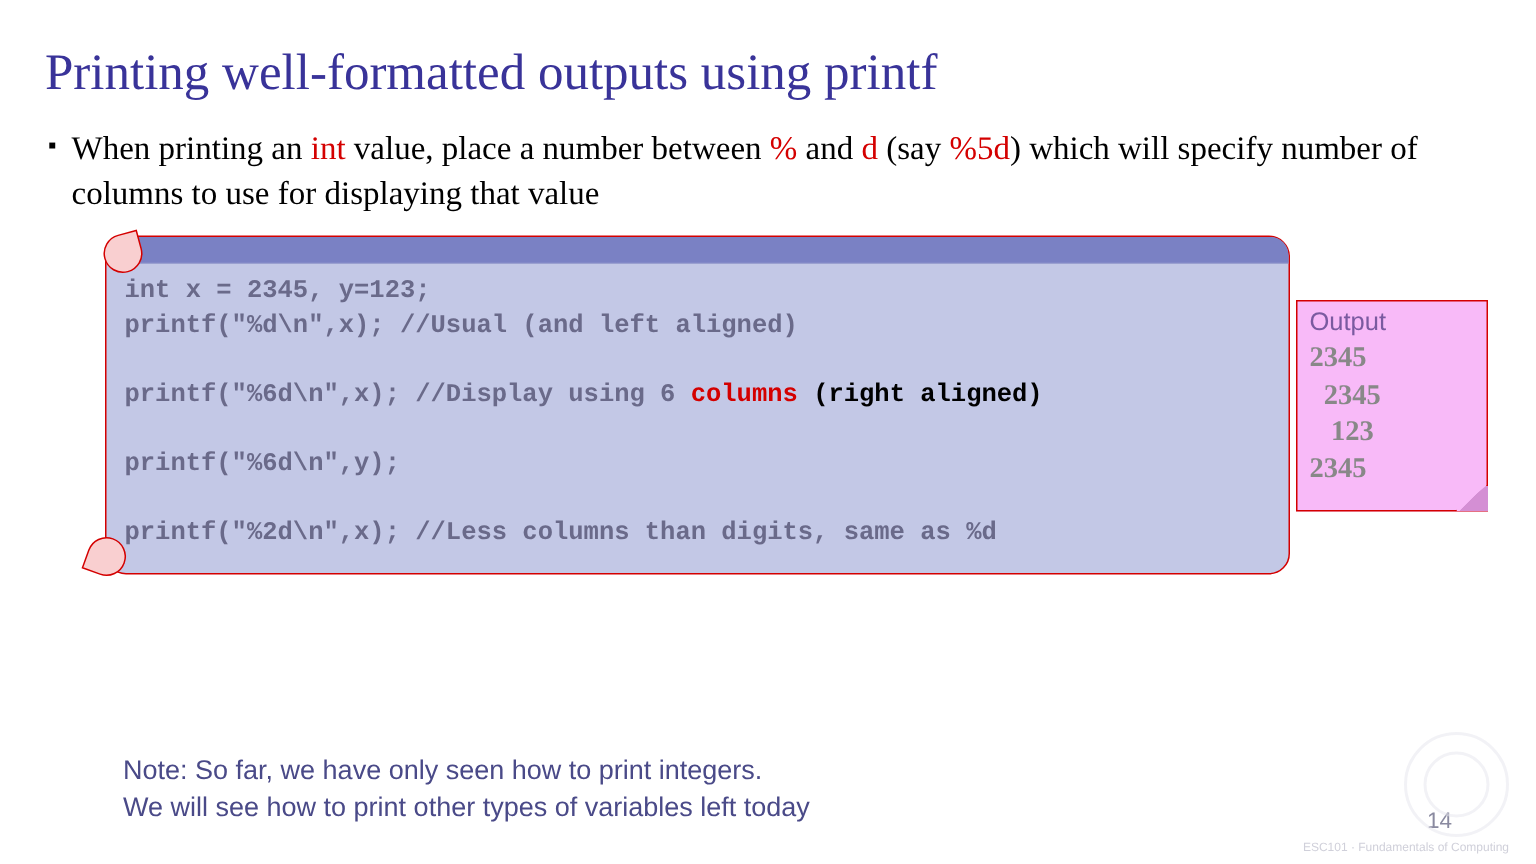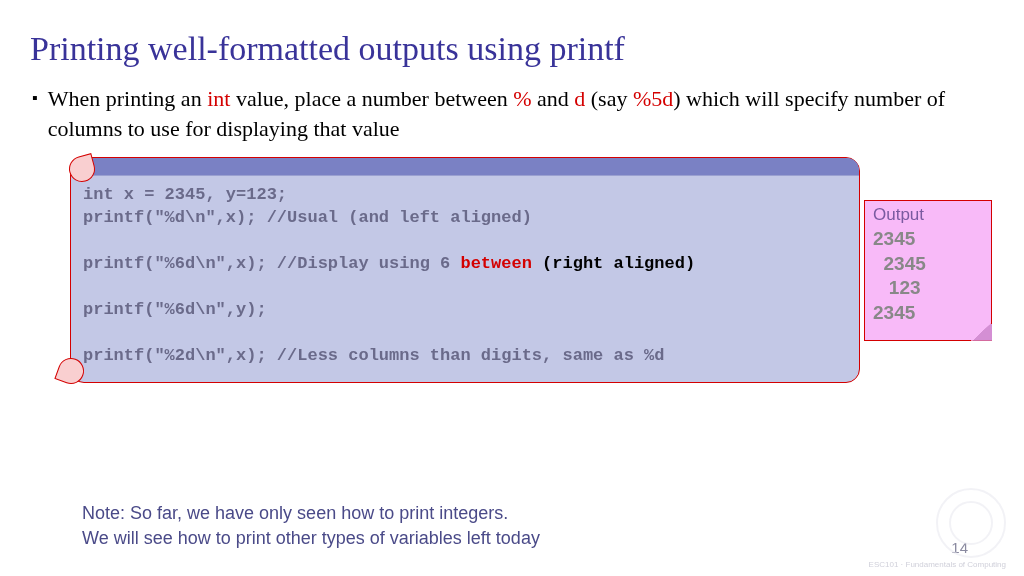--- a/index.html
+++ b/index.html
@@ -51,21 +51,21 @@
     border: 1.5px solid #d40000;
     padding: 4px 8px 14px 8px;
   }
   .output-title {
     font-family: Verdana, Arial, sans-serif;
     color: #7a5aa0;
     font-size: 17px;
     margin-bottom: 2px;
   }
   .output-body {
-    font-family: Liberation Sans, sans-serif;
+    font-family: Liberation Serif, serif;
     font-weight: bold;
     font-size: 19px;
     color: #888;
     white-space: pre;
     line-height: 1.3;
   }
   .output-corner {
     position: absolute;
     right: -1px; bottom: -1px;
     width: 22px; height: 18px;
@@ -131,21 +131,21 @@
     </p>
   </div>
 
   <div class="code-wrap">
     <div class="code-box">
       <div class="curl top"></div>
       <div class="code-header"></div>
       <div class="code-body"><span>int x = 2345, y=123;</span>
 <span>printf("%d\n",x); //Usual (and left aligned)</span>
 
-<span>printf("%6d\n",x); //Display using 6 </span><span class="kw-red">between</span><span class="kw-black"> (right aligned)</span>
+<span>printf("%6d\n",x); //Display using 6 </span><span class="kw-red">columns</span><span class="kw-black"> (right aligned)</span>
 
 <span>printf("%6d\n",y);</span>
 
 <span>printf("%2d\n",x); //Less columns than digits, same as %d</span></div>
       <div class="curl bot"></div>
     </div>
   </div>
 
   <div class="output-box">
     <div class="output-title">Output</div>

